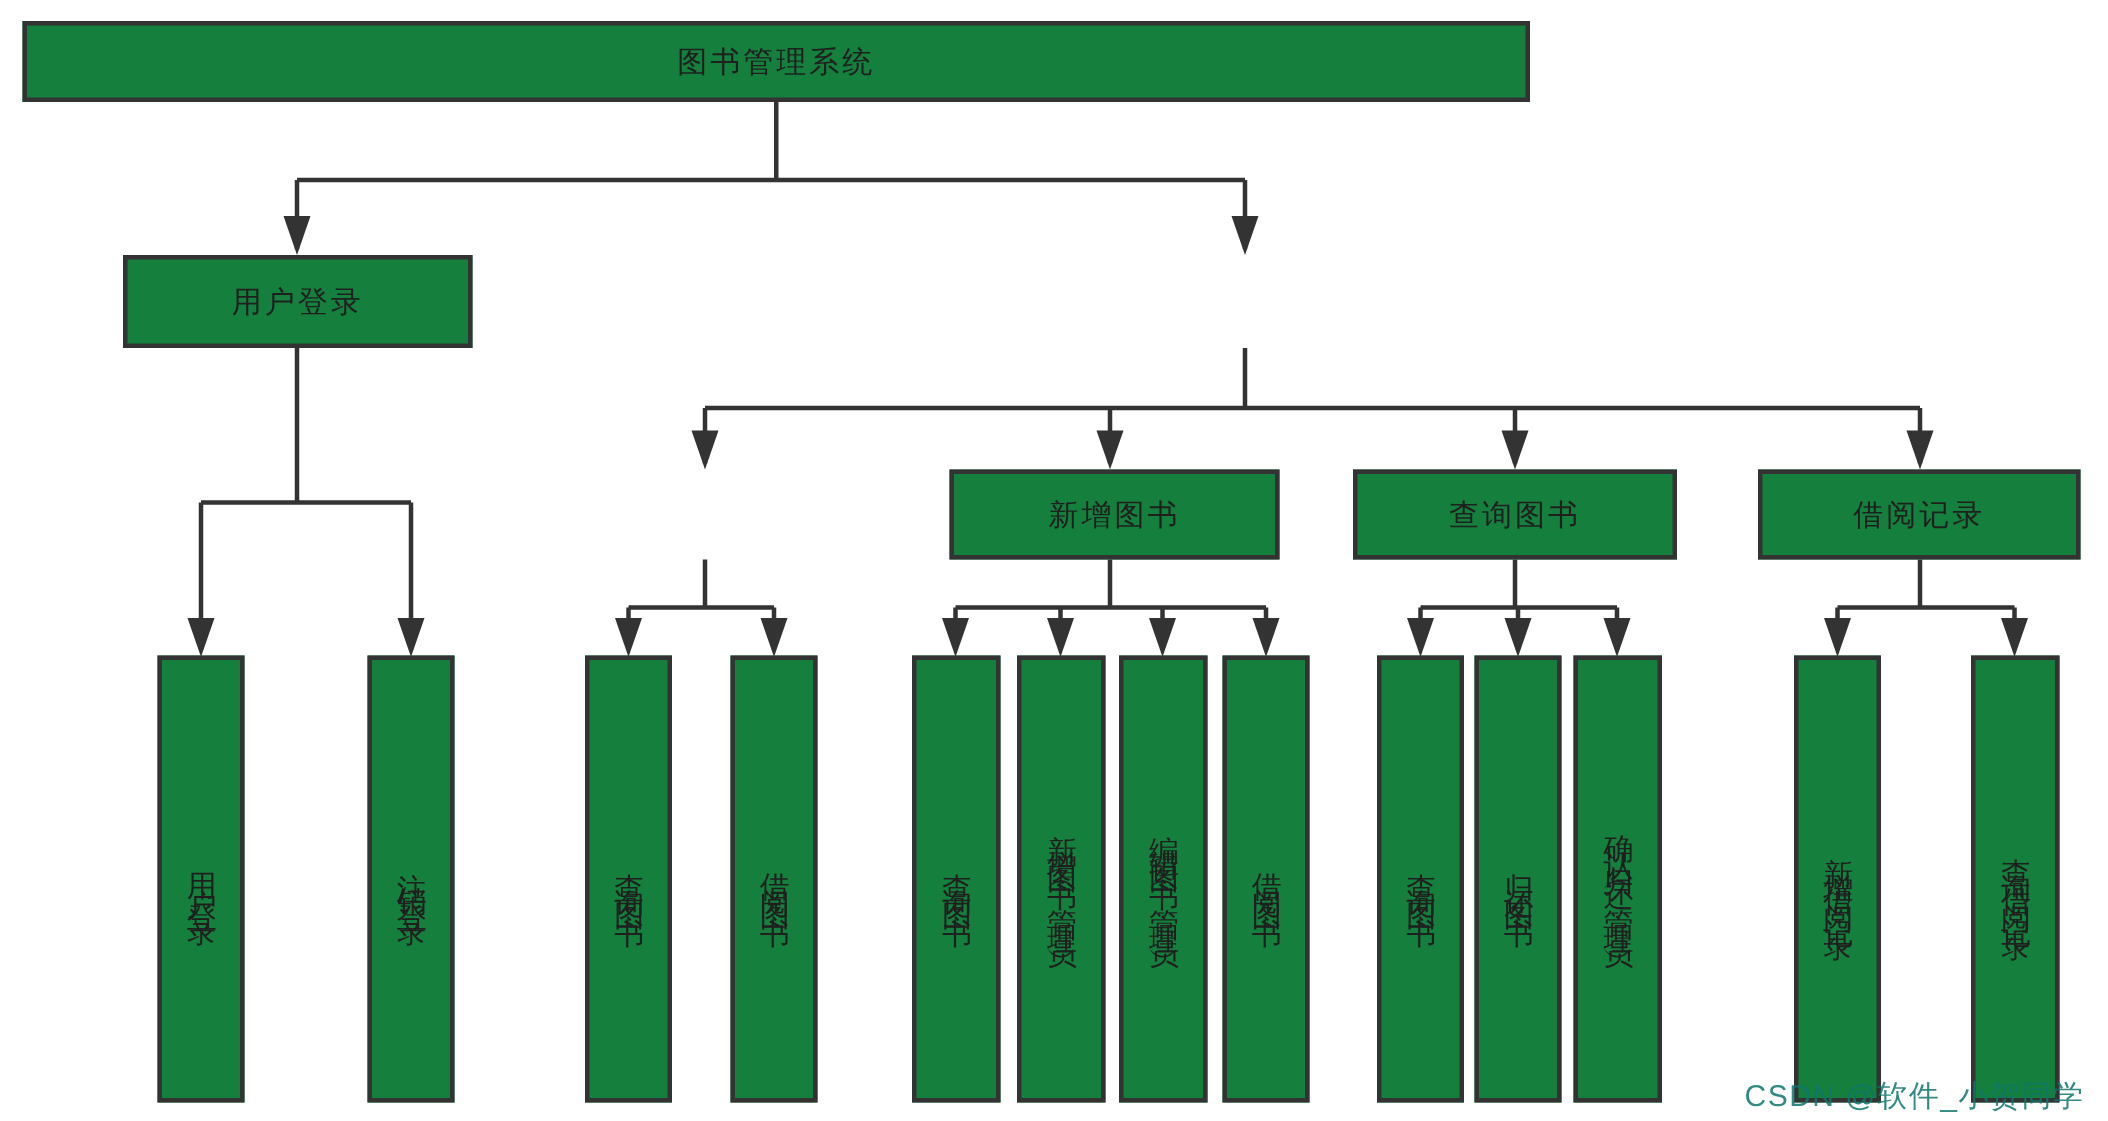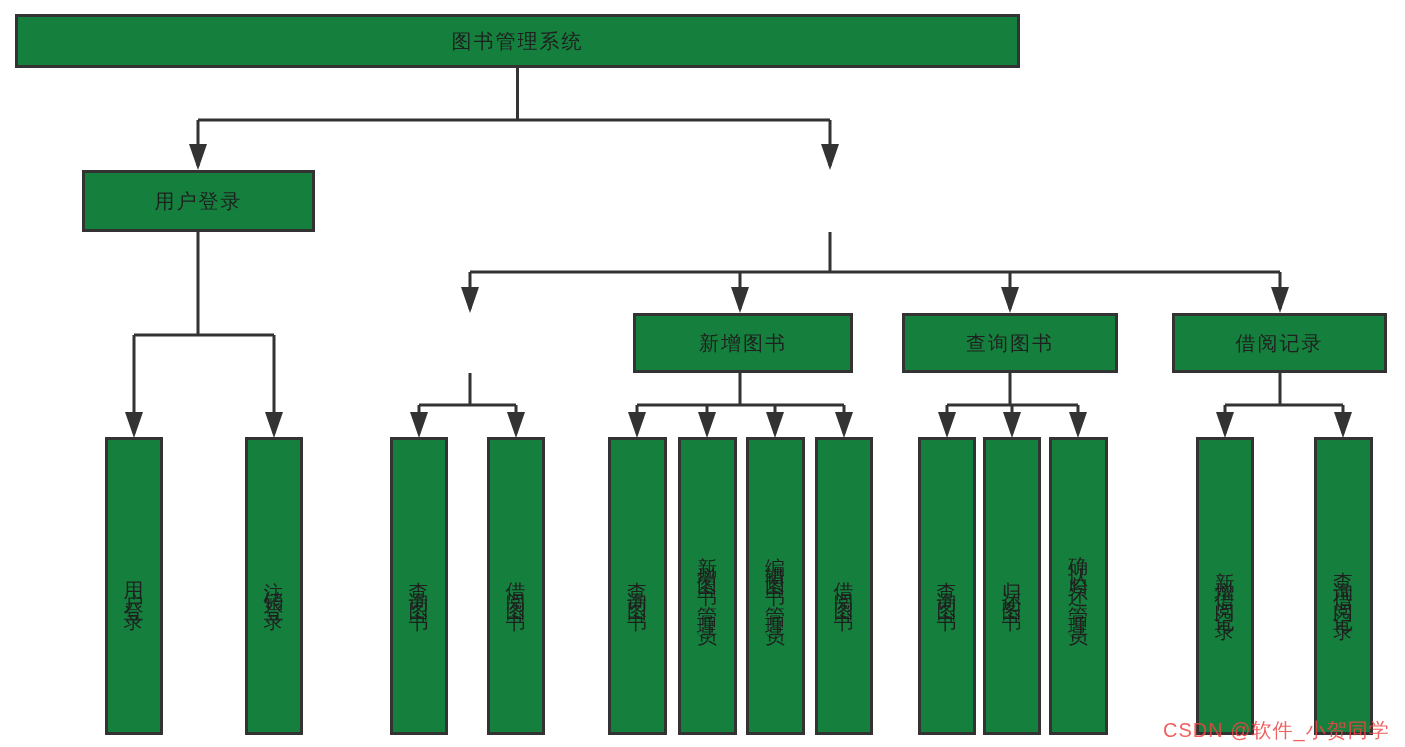--- a/index.html
+++ b/index.html
@@ -12,21 +12,21 @@
     position:absolute;box-sizing:border-box;border:3px solid #333333;background:#15803d;
     display:flex;align-items:center;justify-content:center;z-index:2;
   }
   .node span{font-size:20px;letter-spacing:2px;white-space:nowrap;}
   .node.v span{
     writing-mode:vertical-rl;text-orientation:mixed;letter-spacing:10px;white-space:normal;
     line-height:1;
   }
   #watermark{
     position:absolute;left:1163px;top:717px;z-index:3;font-size:20px;
-    color:#ef4444;opacity:0.85;white-space:nowrap;letter-spacing:1px;
+    color:#0f766e;opacity:0.85;white-space:nowrap;letter-spacing:1px;
   }
 </style>
 </head>
 <body>
 
 <div id="stage">
 
   <svg id="connectors" viewBox="0 0 1405 747" xmlns="http://www.w3.org/2000/svg">
     <path fill="none" stroke-width="3" d="M517.5,68 L517.5,120 M198,120 L830,120 M198,120 L198,166 M830,120 L830,166
              M198,232 L198,335 M134,335 L274,335 M134,335 L134,433 M274,335 L274,433

